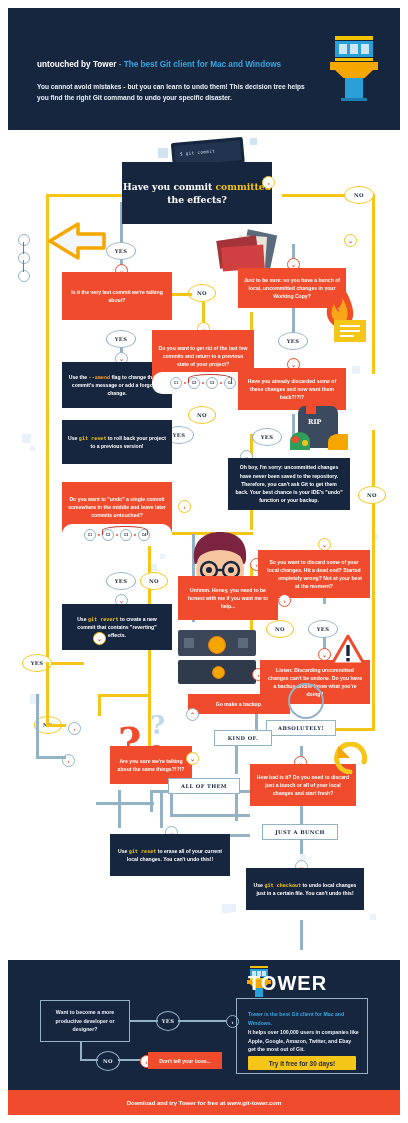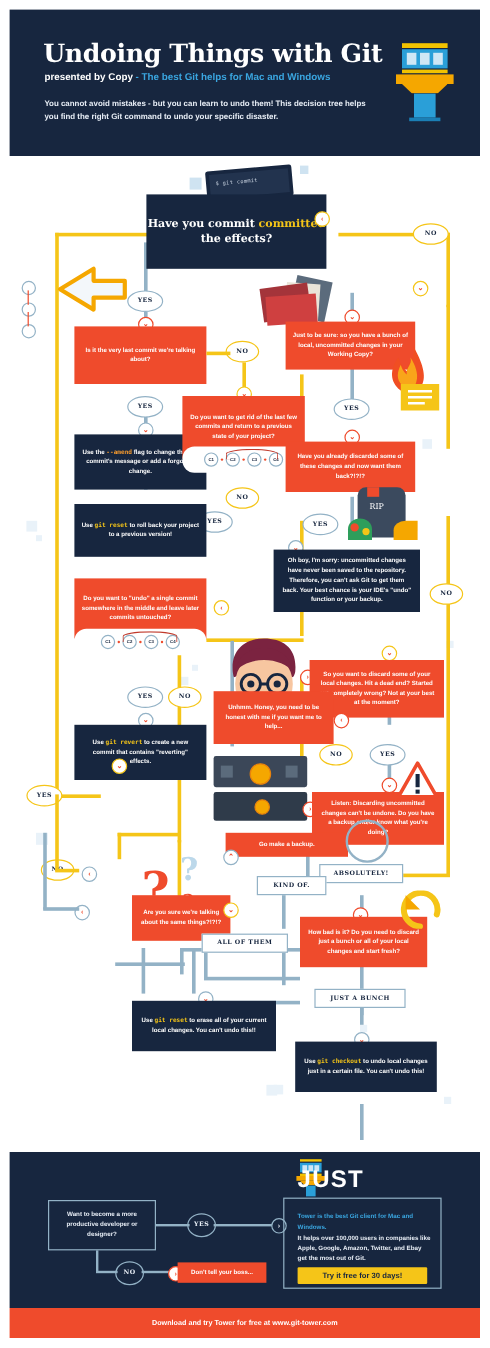--- a/index.html
+++ b/index.html
@@ -114,21 +114,21 @@
   .ill{position:absolute;}
   .laptop-body{position:absolute;background:#17263f;border-radius:2px;}
   .laptop-scr{position:absolute;background:#22334e;}
   .laptop-txt{position:absolute;font-family:"DejaVu Sans Mono", monospace;font-size:4.4px;color:#cfd9e6;letter-spacing:0.3px;}
   .fold-a{position:absolute;background:#a4343a;}
   .fold-b{position:absolute;background:#cf4040;}
   .fold-c{position:absolute;background:#e9e4d8;}
   .fold-d{position:absolute;background:#5b6b7c;}
   .tomb{position:absolute;}
   .tomb-stone{position:absolute;background:#3b4a5e;border-radius:7px 7px 0 0;}
-  .tomb-rip{position:absolute;color:#ffffff;font-size:6.5px;font-weight:normal;font-family:"DejaVu Serif", serif;}
+  .tomb-rip{position:absolute;color:#ffffff;font-size:6.5px;font-weight:bold;font-family:"DejaVu Serif", serif;}
 
   .face{position:absolute;}
   .safe{position:absolute;}
   .safe-b{position:absolute;background:#3b4758;border-radius:2px;}
   .safe-dial{position:absolute;border-radius:50%;background:#f5a700;border:1.6px solid #e8820c;}
 
   .warn{position:absolute;}
   .qmark{position:absolute;color:#ef4b2c;font-weight:bold;font-family:"DejaVu Serif", serif;}
   .qmark.blue{color:#bcd8ea;}
 
@@ -162,23 +162,22 @@
     display:flex;align-items:center;justify-content:center;
     color:#ffffff;font-size:6px;font-weight:bold;
   }
 </style>
 </head>
 <body>
 
 <div id="page">
 
   <div class="header">
-    <div class="header-title">Undoing Things with Git</div>
     <div class="header-sub">
-      <span class="brand">presented by Copy</span><span> - The best Git helps for Mac and Windows</span>
+      <span class="brand">untouched by Tower</span><span> - The best Git client for Mac and Windows</span>
     </div>
     <div class="header-body">You cannot avoid mistakes - but you can learn to undo them! This decision tree helps you find the right Git command to undo your specific disaster.</div>
 
     <div class="tower-logo" style="left:318px;top:28px;width:56px;height:66px;">
       <div class="tl-top" style="left:9px;top:0;width:38px;height:4px;"></div>
       <div class="tl-win" style="left:9px;top:5px;width:38px;height:16px;"></div>
       <div class="tl-winb" style="left:13px;top:8px;width:8px;height:10px;"></div>
       <div class="tl-winb" style="left:24px;top:8px;width:8px;height:10px;"></div>
       <div class="tl-winb" style="left:35px;top:8px;width:8px;height:10px;"></div>
       <div class="tl-top" style="left:9px;top:22px;width:38px;height:3px;"></div>
@@ -517,21 +516,21 @@
       <div class="tl-top" style="left:4px;top:0;width:18px;height:2px;"></div>
       <div class="tl-win" style="left:4px;top:3px;width:18px;height:8px;"></div>
       <div class="tl-winb" style="left:6px;top:4.5px;width:4px;height:5px;"></div>
       <div class="tl-winb" style="left:11px;top:4.5px;width:4px;height:5px;"></div>
       <div class="tl-winb" style="left:16px;top:4.5px;width:4px;height:5px;"></div>
       <div class="tl-top" style="left:4px;top:12px;width:18px;height:1.6px;"></div>
       <div class="tl-body" style="left:1px;top:14px;width:24px;height:4px;"></div>
       <div class="tl-body" style="left:4px;top:18px;width:18px;height:4px;clip-path:polygon(0 0,100% 0,78% 100%,22% 100%);"></div>
       <div class="tl-leg" style="left:9px;top:22px;width:8px;height:9px;"></div>
     </div>
-    <div class="foot-logo-text">JUST</div>
+    <div class="foot-logo-text">TOWER</div>
 
     <div class="foot-q">Want to become a more productive developer or designer?</div>
 
     <div class="line" style="left:122px;top:60px;width:28px;height:2px;background:#93b2c6;"></div>
     <div class="pill round" style="left:148px;top:51px;width:24px;height:20px;background:transparent;color:#e8eef6;">YES</div>
     <div class="line" style="left:170px;top:60px;width:50px;height:2px;background:#93b2c6;"></div>
     <div class="chip" style="left:218px;top:55px;background:#17263f;color:#e8eef6;">›</div>
 
     <div class="line" style="left:72px;top:82px;width:2px;height:18px;background:#93b2c6;"></div>
     <div class="line" style="left:72px;top:99px;width:18px;height:2px;background:#93b2c6;"></div>

